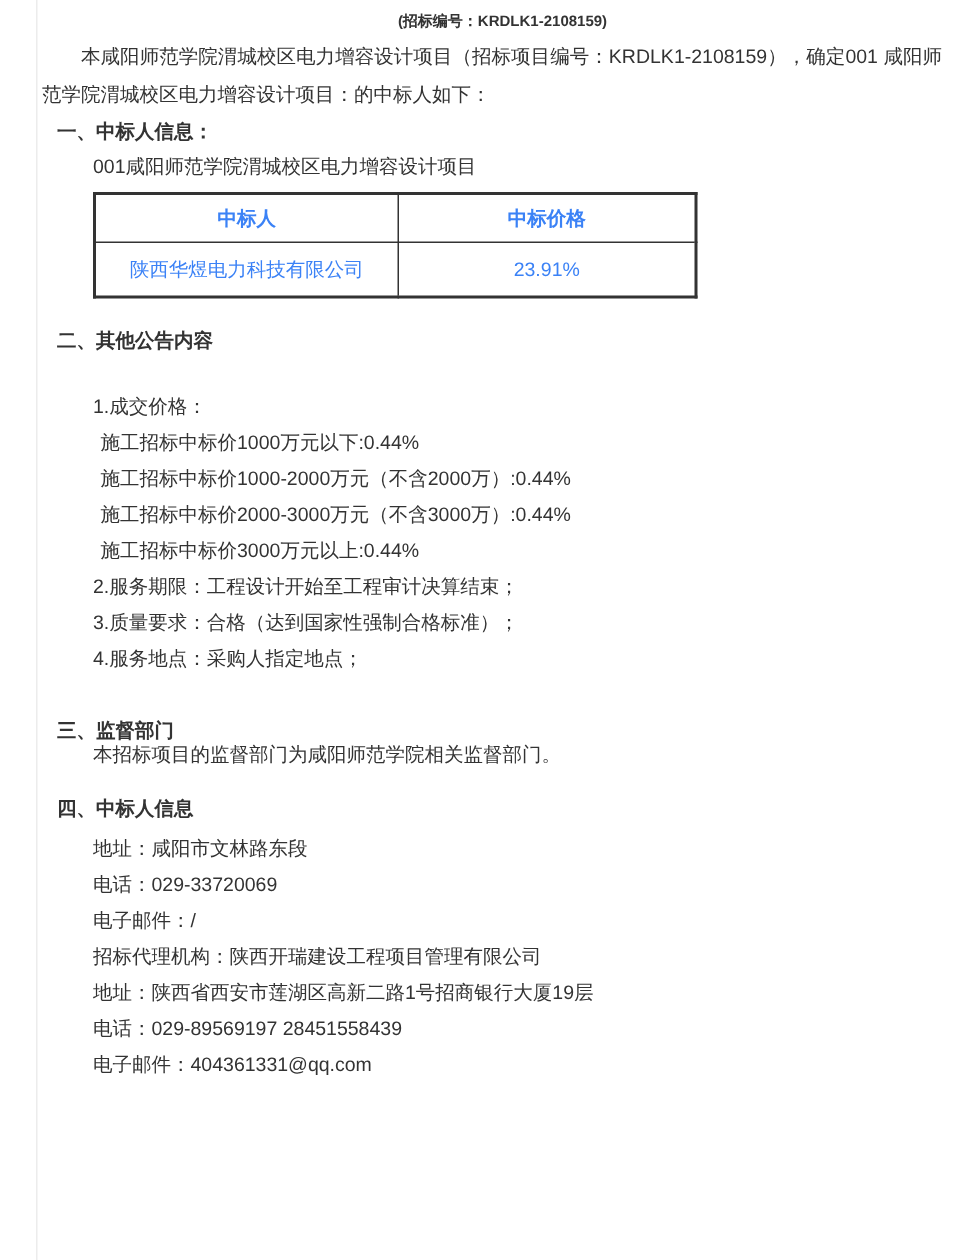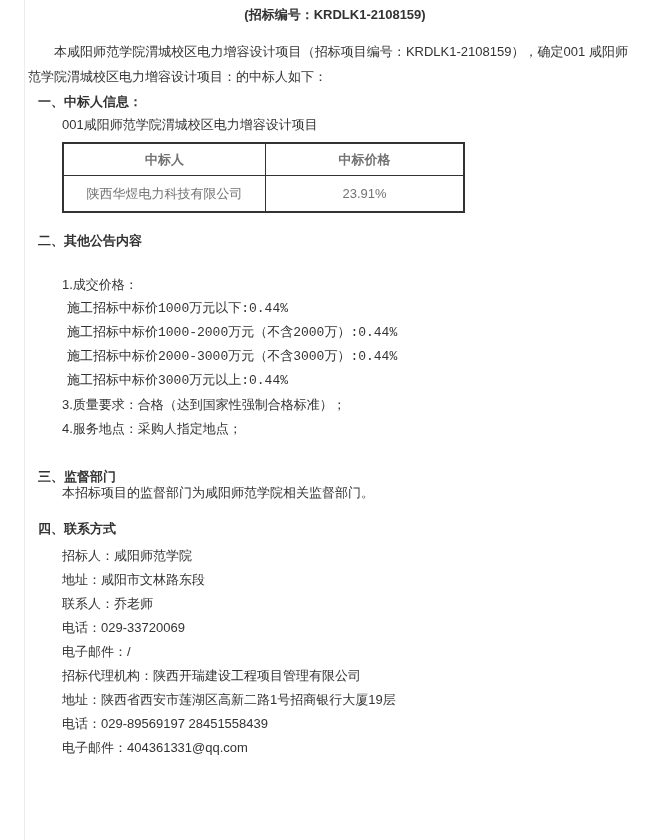--- a/index.html
+++ b/index.html
@@ -29,25 +29,25 @@
   .content {
     position: absolute;
     left: 24px;
     top: 0;
     width: 622px;
   }
   .doc-title {
     padding-top: 7px;
     text-align: center;
     font-weight: 700;
-    font-size: 13px;
+    font-size: 10px;
     line-height: 16px;
   }
   .intro {
-    margin: 16px 18px 0 4px;
+    margin: 2px 18px 0 4px;
     text-indent: 2em;
     line-height: 25px;
     text-align: justify;
   }
   .sec-heading {
     font-weight: 700;
     margin: 20px 0 0 14px;
     line-height: 16px;
   }
   .sec-heading.first { margin-top: 5px; }
@@ -62,27 +62,27 @@
     width: 403px;
     table-layout: fixed;
   }
   table.award-table { border: 2px solid #333333; }
   table.award-table th,
   table.award-table td {
     border: 1px solid #333333;
     text-align: center;
     padding: 0;
     font-size: 13px;
-    color: #737373;
+    color: #3b82f6;
   }
   table.award-table th { height: 31px; font-weight: 700; }
   table.award-table td { height: 35px; font-weight: 400; }
   .lines { margin: 24px 0 0 38px; }
   .line { line-height: 24px; }
-  .line.sub { padding-left: 5px; font-family: Liberation Mono, monospace; }
+  .line.sub { padding-left: 5px; }
   .sec-body {
     margin: 0 0 0 38px;
     line-height: 16px;
   }
   .contact-lines { margin: 7px 0 0 38px; }
   .contact-lines .line { line-height: 24px; }
 </style>
 </head>
 <body>
 
@@ -113,32 +113,31 @@
       </tbody>
     </table>
 
     <div class="sec-heading">二、其他公告内容</div>
     <div class="lines">
       <div class="line">1.成交价格：</div>
       <div class="line sub">施工招标中标价1000万元以下:0.44%</div>
       <div class="line sub">施工招标中标价1000-2000万元（不含2000万）:0.44%</div>
       <div class="line sub">施工招标中标价2000-3000万元（不含3000万）:0.44%</div>
       <div class="line sub">施工招标中标价3000万元以上:0.44%</div>
+      <div class="line">2.服务期限：工程设计开始至工程审计决算结束；</div>
       <div class="line">3.质量要求：合格（达到国家性强制合格标准）；</div>
       <div class="line">4.服务地点：采购人指定地点；</div>
     </div>
 
     <div class="sec-heading supervision">三、监督部门</div>
     <div class="sec-body">本招标项目的监督部门为咸阳师范学院相关监督部门。</div>
 
-    <div class="sec-heading">四、联系方式</div>
+    <div class="sec-heading">四、中标人信息</div>
     <div class="contact-lines">
-      <div class="line">招标人：咸阳师范学院</div>
       <div class="line">地址：咸阳市文林路东段</div>
-      <div class="line">联系人：乔老师</div>
       <div class="line">电话：029-33720069</div>
       <div class="line">电子邮件：/</div>
       <div class="line">招标代理机构：陕西开瑞建设工程项目管理有限公司</div>
       <div class="line">地址：陕西省西安市莲湖区高新二路1号招商银行大厦19层</div>
       <div class="line">电话：029-89569197 28451558439</div>
       <div class="line">电子邮件：404361331@qq.com</div>
     </div>
 
   </div>
 </div>

